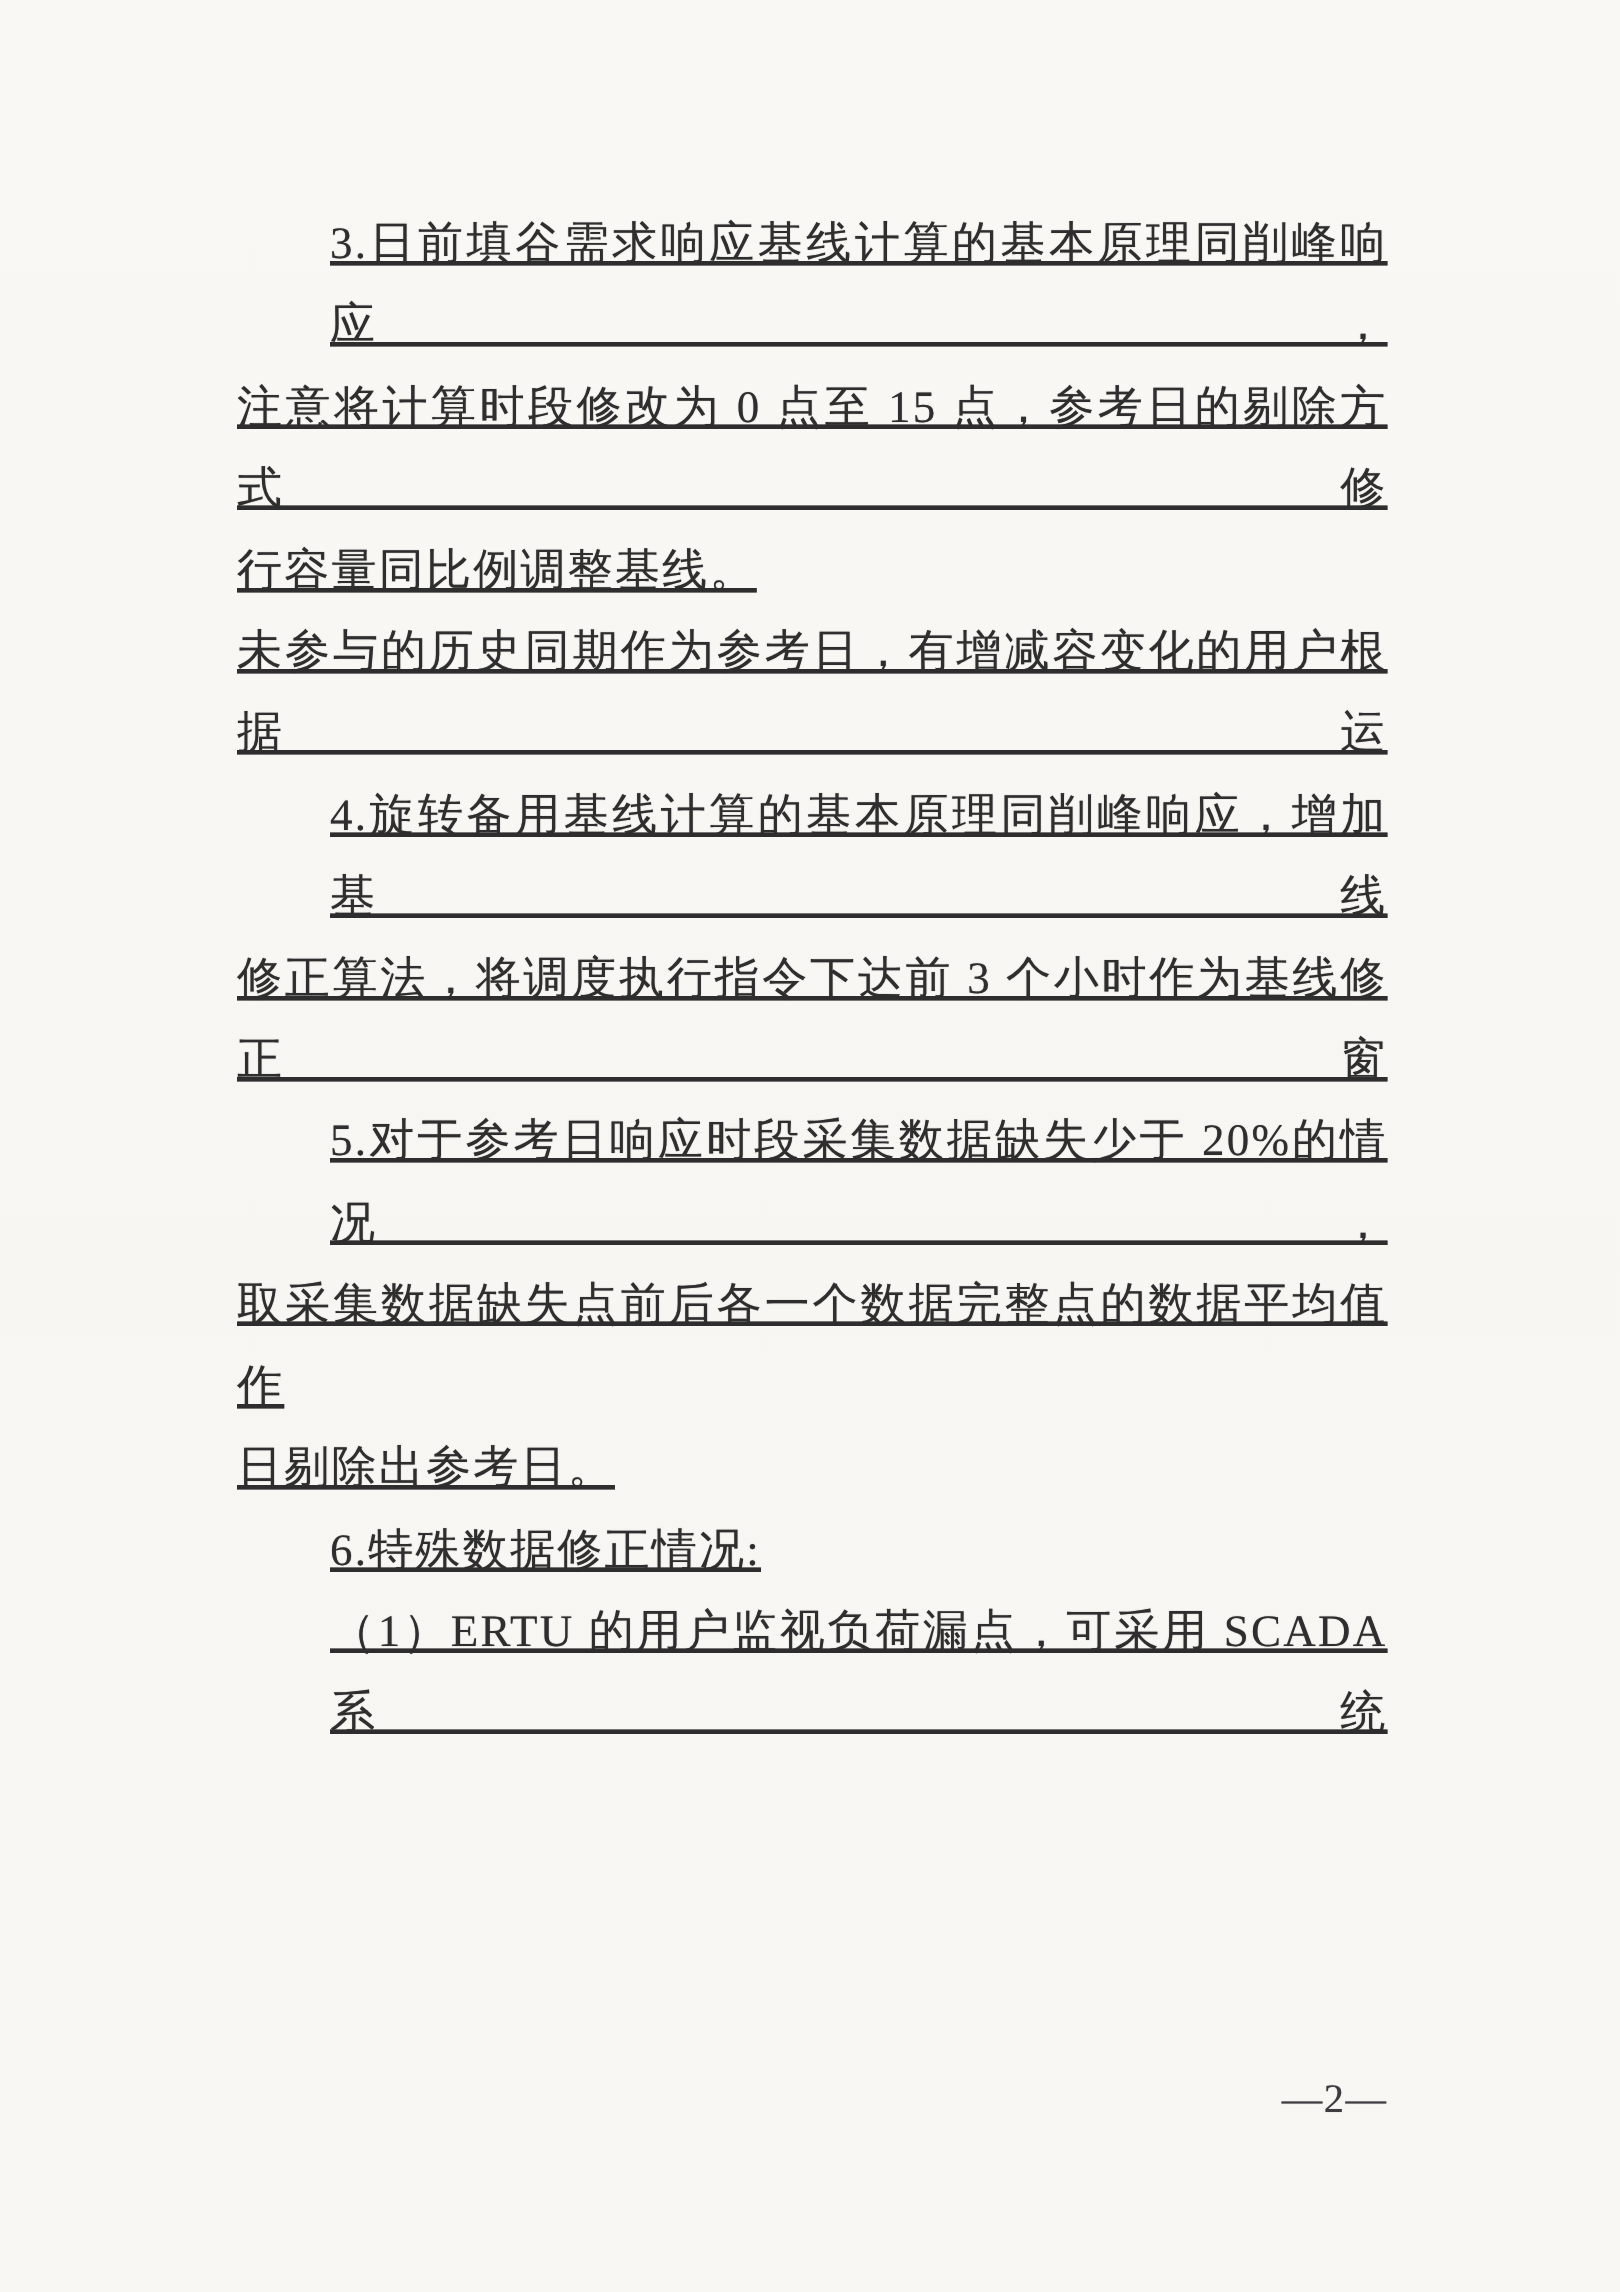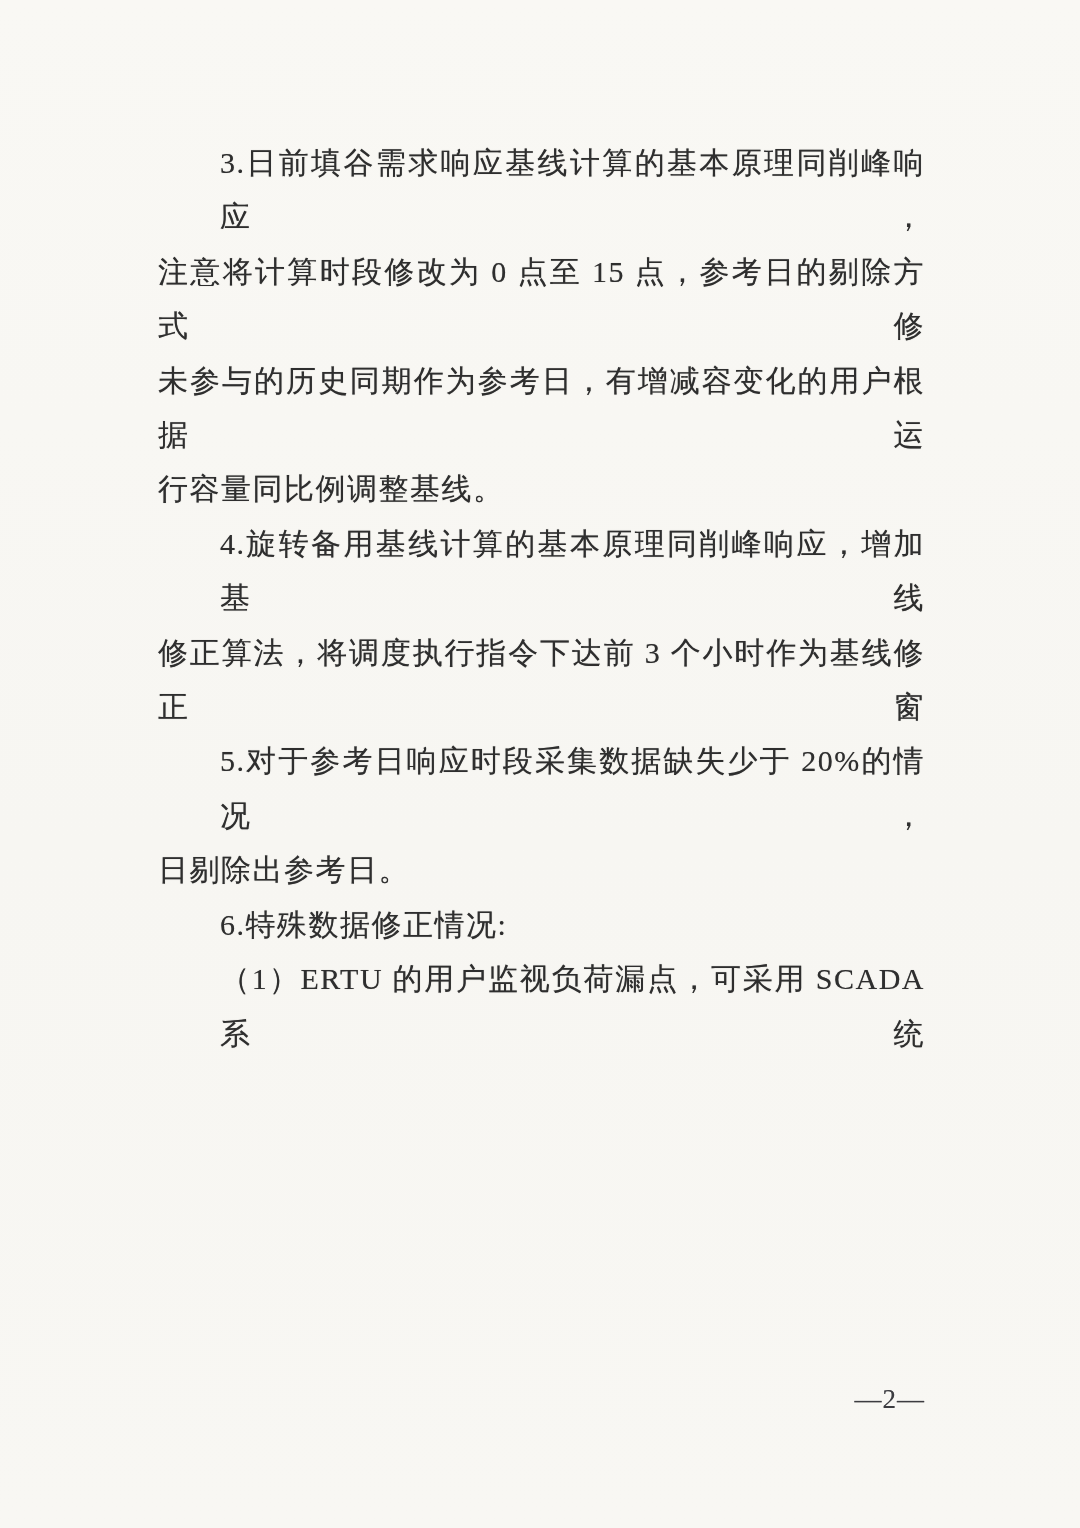--- a/index.html
+++ b/index.html
@@ -26,20 +26,21 @@
     width: 767px;
     color: #2e2e2e;
     font-size: 30px;
     line-height: 54.4px;
     letter-spacing: 1.5px;
     text-shadow: 0 0 0.7px rgba(45,45,45,0.55);
   }
   .line {
     white-space: nowrap;
     text-align: left;
+    text-decoration: underline;
   }
   .line.just {
     white-space: normal;
     text-align: justify;
     text-align-last: justify;
     text-justify: inter-character;
   }
   .line.indent {
     padding-left: 62px;
   }
@@ -56,27 +57,28 @@
   }
 </style>
 </head>
 <body>
 
 <div class="doc-page">
   <div class="text-column">
 
     <div class="line just indent">3.日前填谷需求响应基线计算的基本原理同削峰响应，</div>
     <div class="line just">注意将计算时段修改为 0 点至 15 点，参考日的剔除方式修</div>
+    <div class="line">行容量同比例调整基线。</div>
     <div class="line just">未参与的历史同期作为参考日，有增减容变化的用户根据运</div>
-    <div class="line">行容量同比例调整基线。</div>
 
     <div class="line just indent">4.旋转备用基线计算的基本原理同削峰响应，增加基线</div>
     <div class="line just">修正算法，将调度执行指令下达前 3 个小时作为基线修正窗</div>
 
     <div class="line just indent">5.对于参考日响应时段采集数据缺失少于 20%的情况，</div>
+    <div class="line just">取采集数据缺失点前后各一个数据完整点的数据平均值作</div>
     <div class="line">日剔除出参考日。</div>
 
     <div class="line indent">6.特殊数据修正情况:</div>
 
     <div class="line just indent">（1）ERTU 的用户监视负荷漏点，可采用 SCADA 系统</div>
 
   </div>
 
   <div class="page-number">—2—</div>
 </div>

